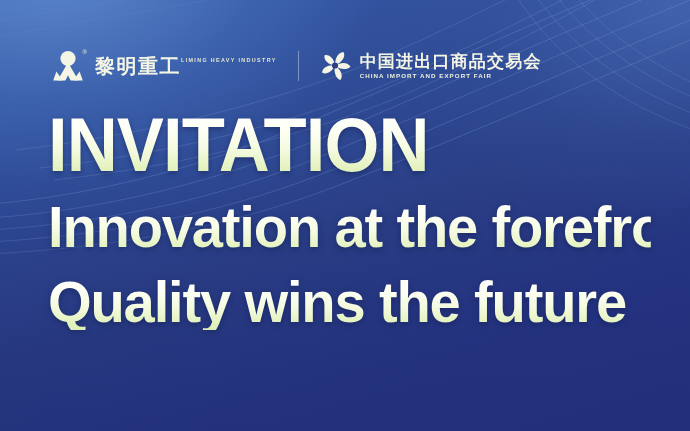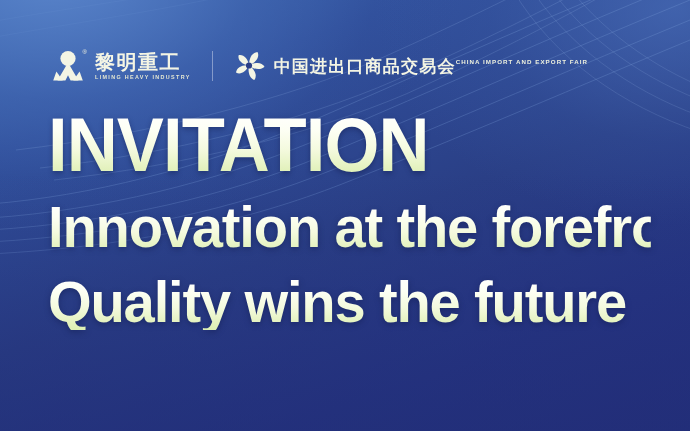--- a/index.html
+++ b/index.html
@@ -48,21 +48,21 @@
   .logo-block { display:flex; align-items:center; }
 
   #liming-mark { width:36px; height:34px; position:relative; flex:none; }
   #liming-reg {
     position:absolute; right:-1px; top:0px;
     font-size:6px; color:#f2f3e0; line-height:1;
   }
 
   #liming-wordmark {
     margin-left:9px;
-    display:flex; flex-direction:column;
+    display:flex; flex-direction:row;
     justify-content:center;
   }
   #liming-cn {
     font-size:20px;
     font-weight:bold;
     color:#f4f5e4;
     letter-spacing:1.5px;
     line-height:1.05;
     font-family:"DejaVu Sans", sans-serif;
   }
@@ -80,21 +80,21 @@
     width:1px; height:30px;
     background:rgba(215,222,240,0.48);
     margin:0 19px 0 21px;
     flex:none;
   }
 
   #fair-mark { width:34px; height:34px; flex:none; }
 
   #fair-wordmark {
     margin-left:8px;
-    display:flex; justify-content:center;
+    display:flex; flex-direction:column; justify-content:center;
   }
   #fair-cn {
     font-size:17px;
     font-weight:bold;
     color:#f4f5e4;
     letter-spacing:1.2px;
     line-height:1.1;
     font-family:"DejaVu Sans", sans-serif;
   }
   #fair-en {

